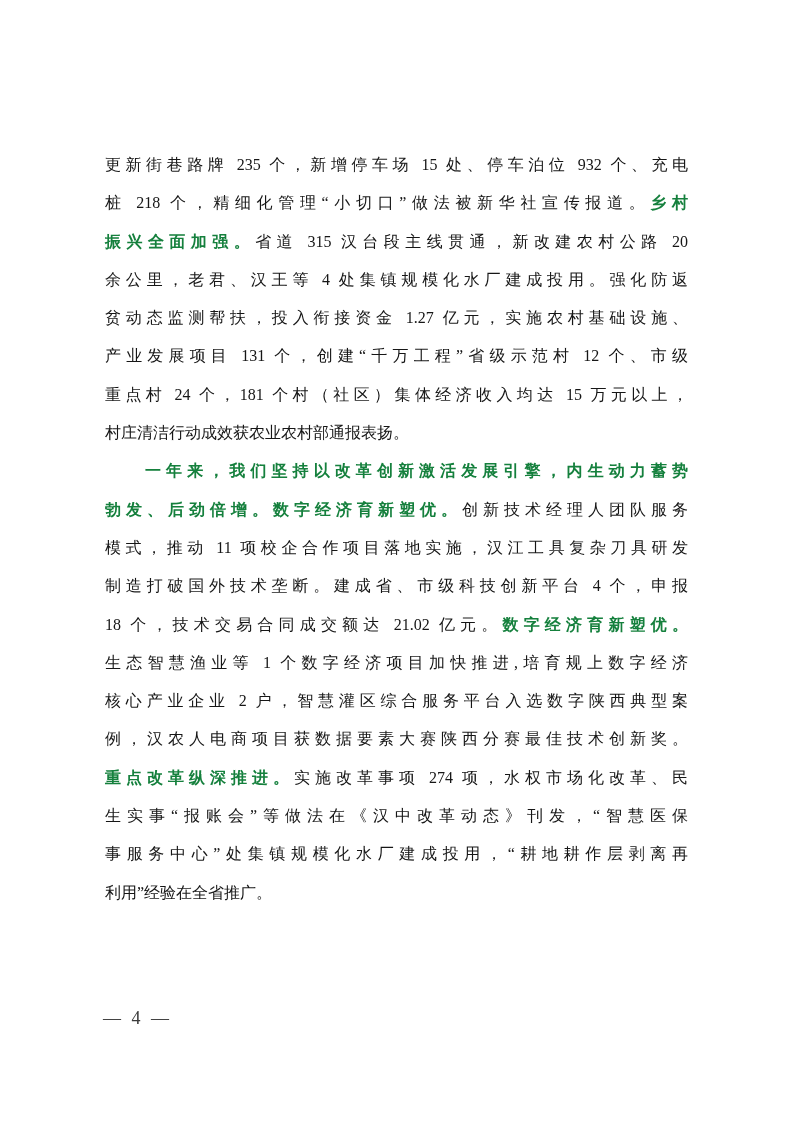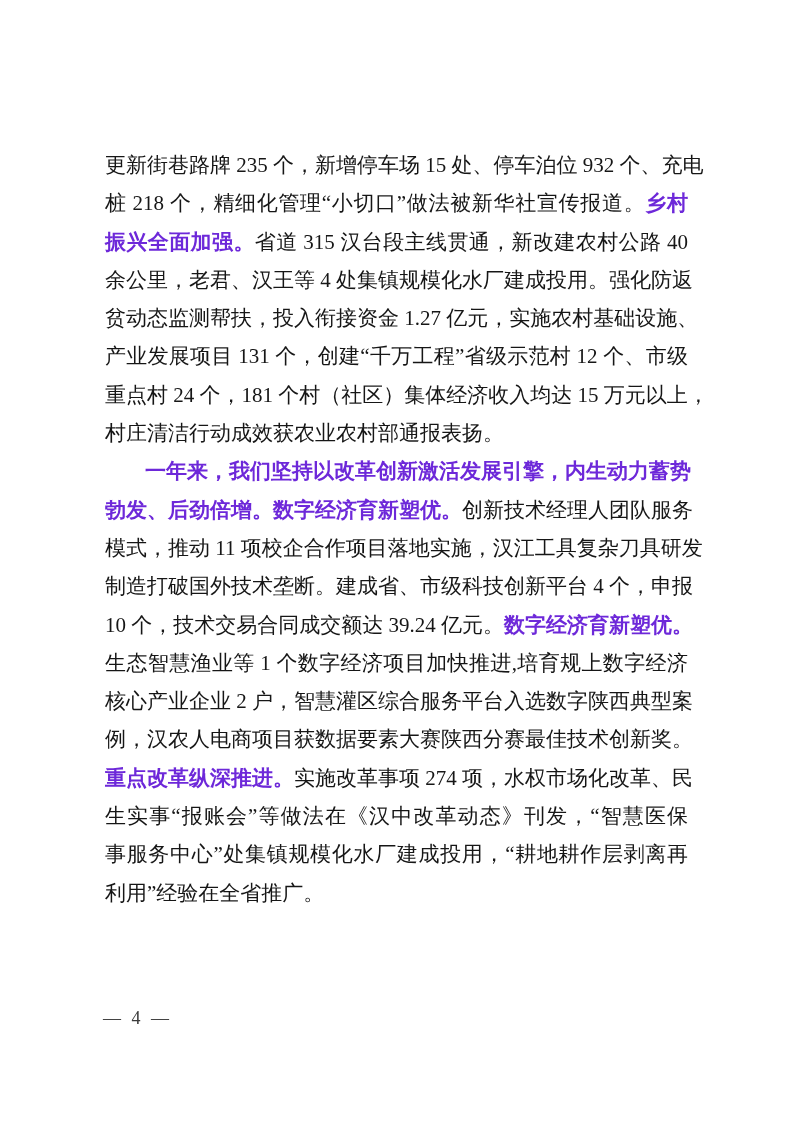--- a/index.html
+++ b/index.html
@@ -16,70 +16,70 @@
     font-family: "Liberation Serif", "DejaVu Serif", serif;
     color: #161616;
   }
   .content {
     position: absolute;
     left: 105px;
     top: 146px;
     width: 583px;
   }
   .line {
-    font-size: 21px;
+    font-size: 16px;
     line-height: 38.3px;
     height: 38.3px;
     text-align: justify;
     text-align-last: justify;
     white-space: nowrap;
     overflow: visible;
   }
   .line.last {
     text-align: right;
     text-align-last: left;
   }
   .line.indent {
     padding-left: 40px;
   }
   .seg {
     font-weight: 400;
   }
   .seg.bold {
     font-weight: 700;
-    color: #6d28d9;
+    color: #15803d;
   }
   .page-number {
     position: absolute;
     left: 103px;
     top: 1008px;
     font-size: 18px;
     color: #3a3a3a;
     letter-spacing: 3px;
     white-space: nowrap;
   }
 </style>
 </head>
 <body>
 
 <div class="page">
   <div class="content">
       <div class="line"><span class="seg">更新街巷路牌 235 个，新增停车场 15 处、停车泊位 932 个、充电</span></div>
       <div class="line"><span class="seg">桩 218 个，精细化管理“小切口”做法被新华社宣传报道。</span><span class="seg bold">乡村</span></div>
-      <div class="line"><span class="seg bold">振兴全面加强。</span><span class="seg">省道 315 汉台段主线贯通，新改建农村公路 40</span></div>
+      <div class="line"><span class="seg bold">振兴全面加强。</span><span class="seg">省道 315 汉台段主线贯通，新改建农村公路 20</span></div>
       <div class="line"><span class="seg">余公里，老君、汉王等 4 处集镇规模化水厂建成投用。强化防返</span></div>
       <div class="line"><span class="seg">贫动态监测帮扶，投入衔接资金 1.27 亿元，实施农村基础设施、</span></div>
       <div class="line"><span class="seg">产业发展项目 131 个，创建“千万工程”省级示范村 12 个、市级</span></div>
       <div class="line"><span class="seg">重点村 24 个，181 个村（社区）集体经济收入均达 15 万元以上，</span></div>
       <div class="line last"><span class="seg">村庄清洁行动成效获农业农村部通报表扬。</span></div>
       <div class="line indent"><span class="seg bold">一年来，我们坚持以改革创新激活发展引擎，内生动力蓄势</span></div>
       <div class="line"><span class="seg bold">勃发、后劲倍增。数字经济育新塑优。</span><span class="seg">创新技术经理人团队服务</span></div>
       <div class="line"><span class="seg">模式，推动 11 项校企合作项目落地实施，汉江工具复杂刀具研发</span></div>
       <div class="line"><span class="seg">制造打破国外技术垄断。建成省、市级科技创新平台 4 个，申报</span></div>
-      <div class="line"><span class="seg">10 个，技术交易合同成交额达 39.24 亿元。</span><span class="seg bold">数字经济育新塑优。</span></div>
+      <div class="line"><span class="seg">18 个，技术交易合同成交额达 21.02 亿元。</span><span class="seg bold">数字经济育新塑优。</span></div>
       <div class="line"><span class="seg">生态智慧渔业等 1 个数字经济项目加快推进,培育规上数字经济</span></div>
       <div class="line"><span class="seg">核心产业企业 2 户，智慧灌区综合服务平台入选数字陕西典型案</span></div>
       <div class="line"><span class="seg">例，汉农人电商项目获数据要素大赛陕西分赛最佳技术创新奖。</span></div>
       <div class="line"><span class="seg bold">重点改革纵深推进。</span><span class="seg">实施改革事项 274 项，水权市场化改革、民</span></div>
       <div class="line"><span class="seg">生实事“报账会”等做法在《汉中改革动态》刊发，“智慧医保</span></div>
       <div class="line"><span class="seg">事服务中心”处集镇规模化水厂建成投用，“耕地耕作层剥离再</span></div>
       <div class="line last"><span class="seg">利用”经验在全省推广。</span></div>
     </div>
   <div class="page-number">— 4 —</div>
 </div>

